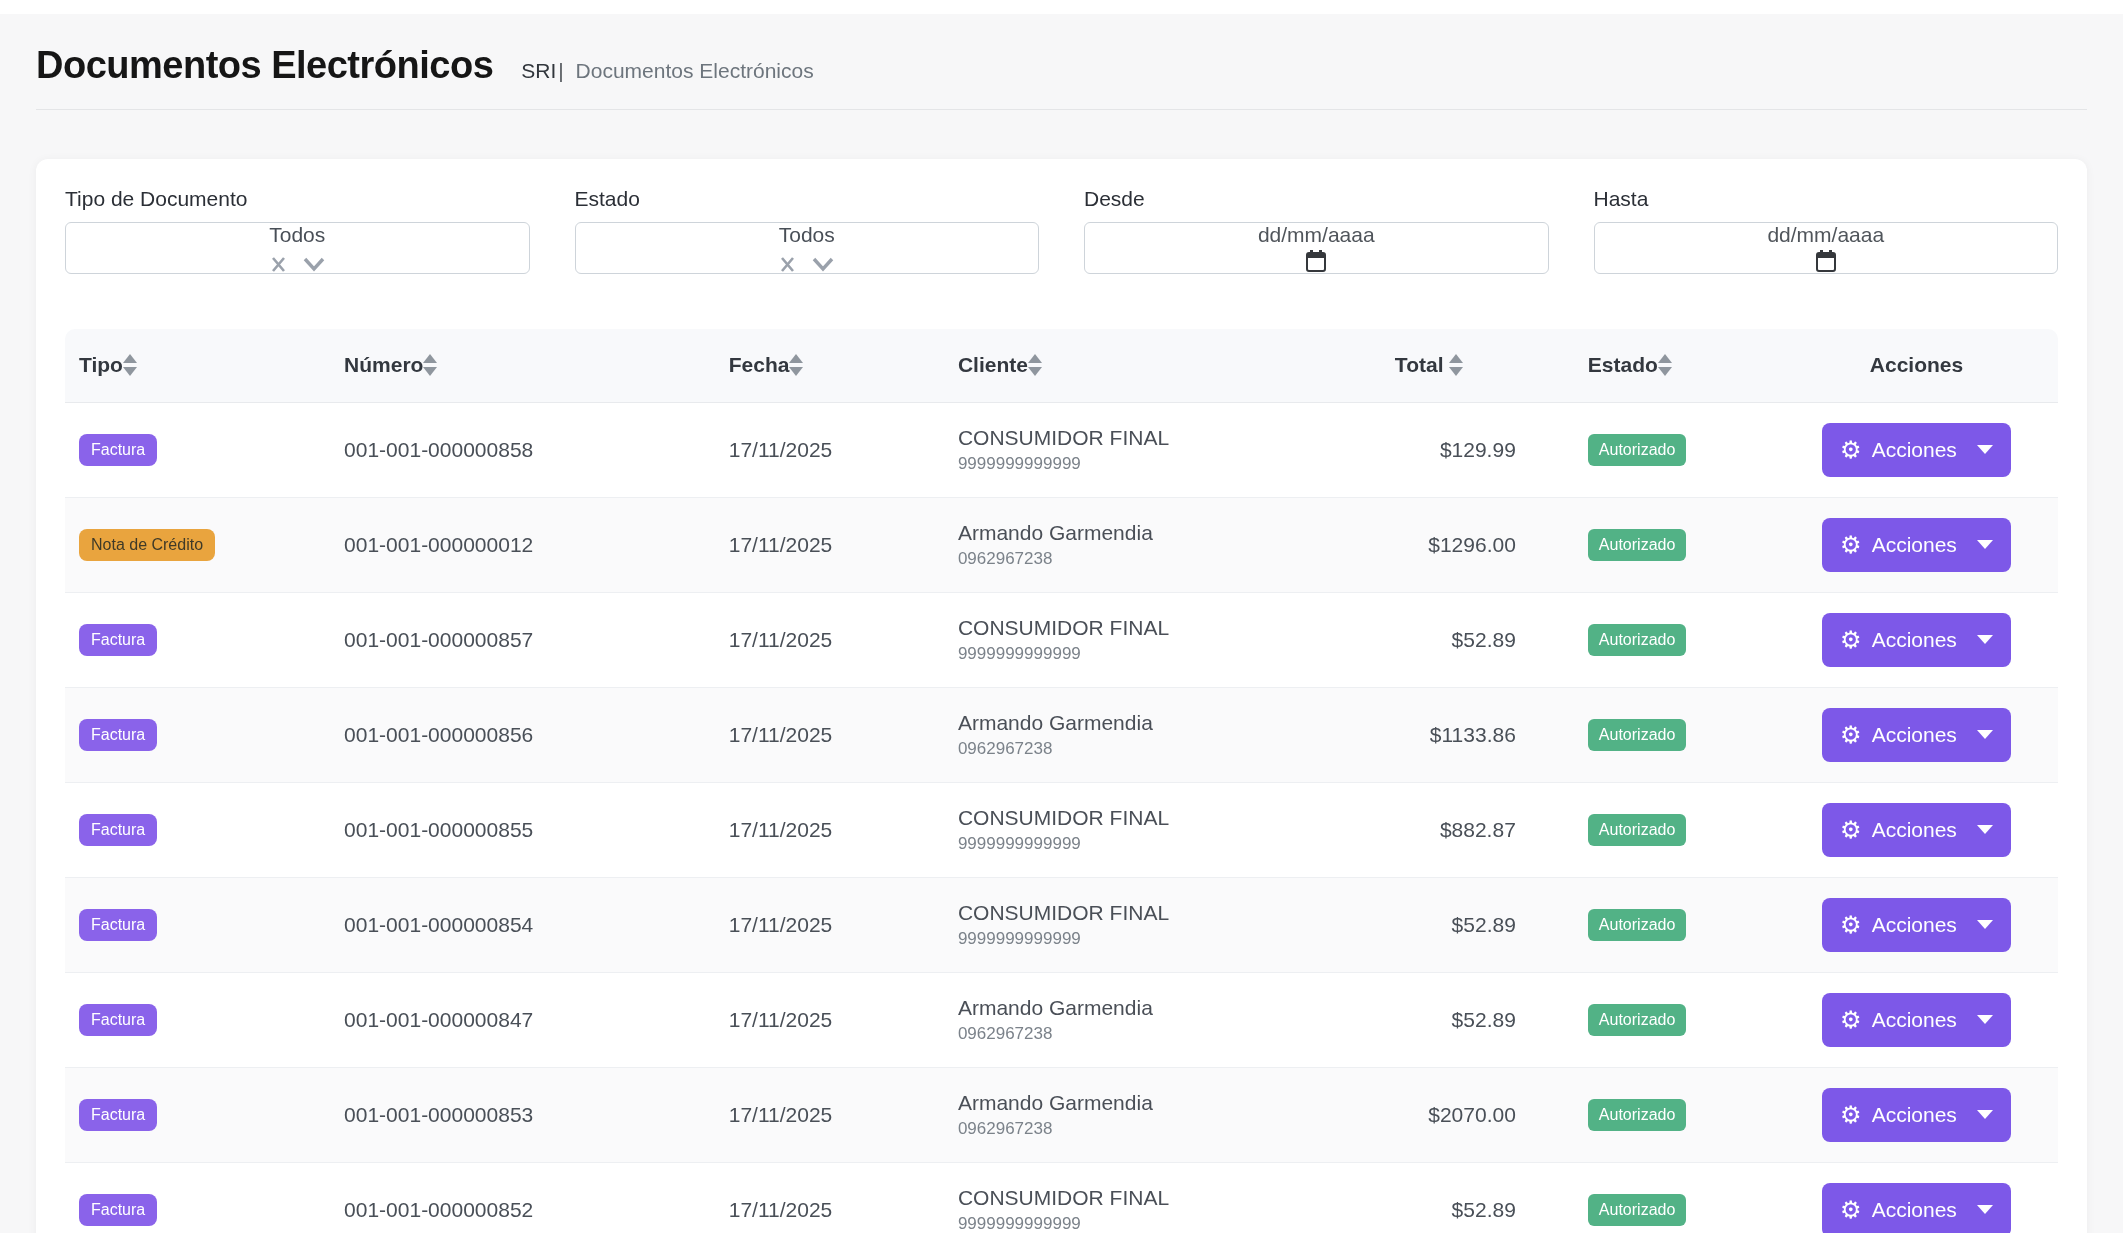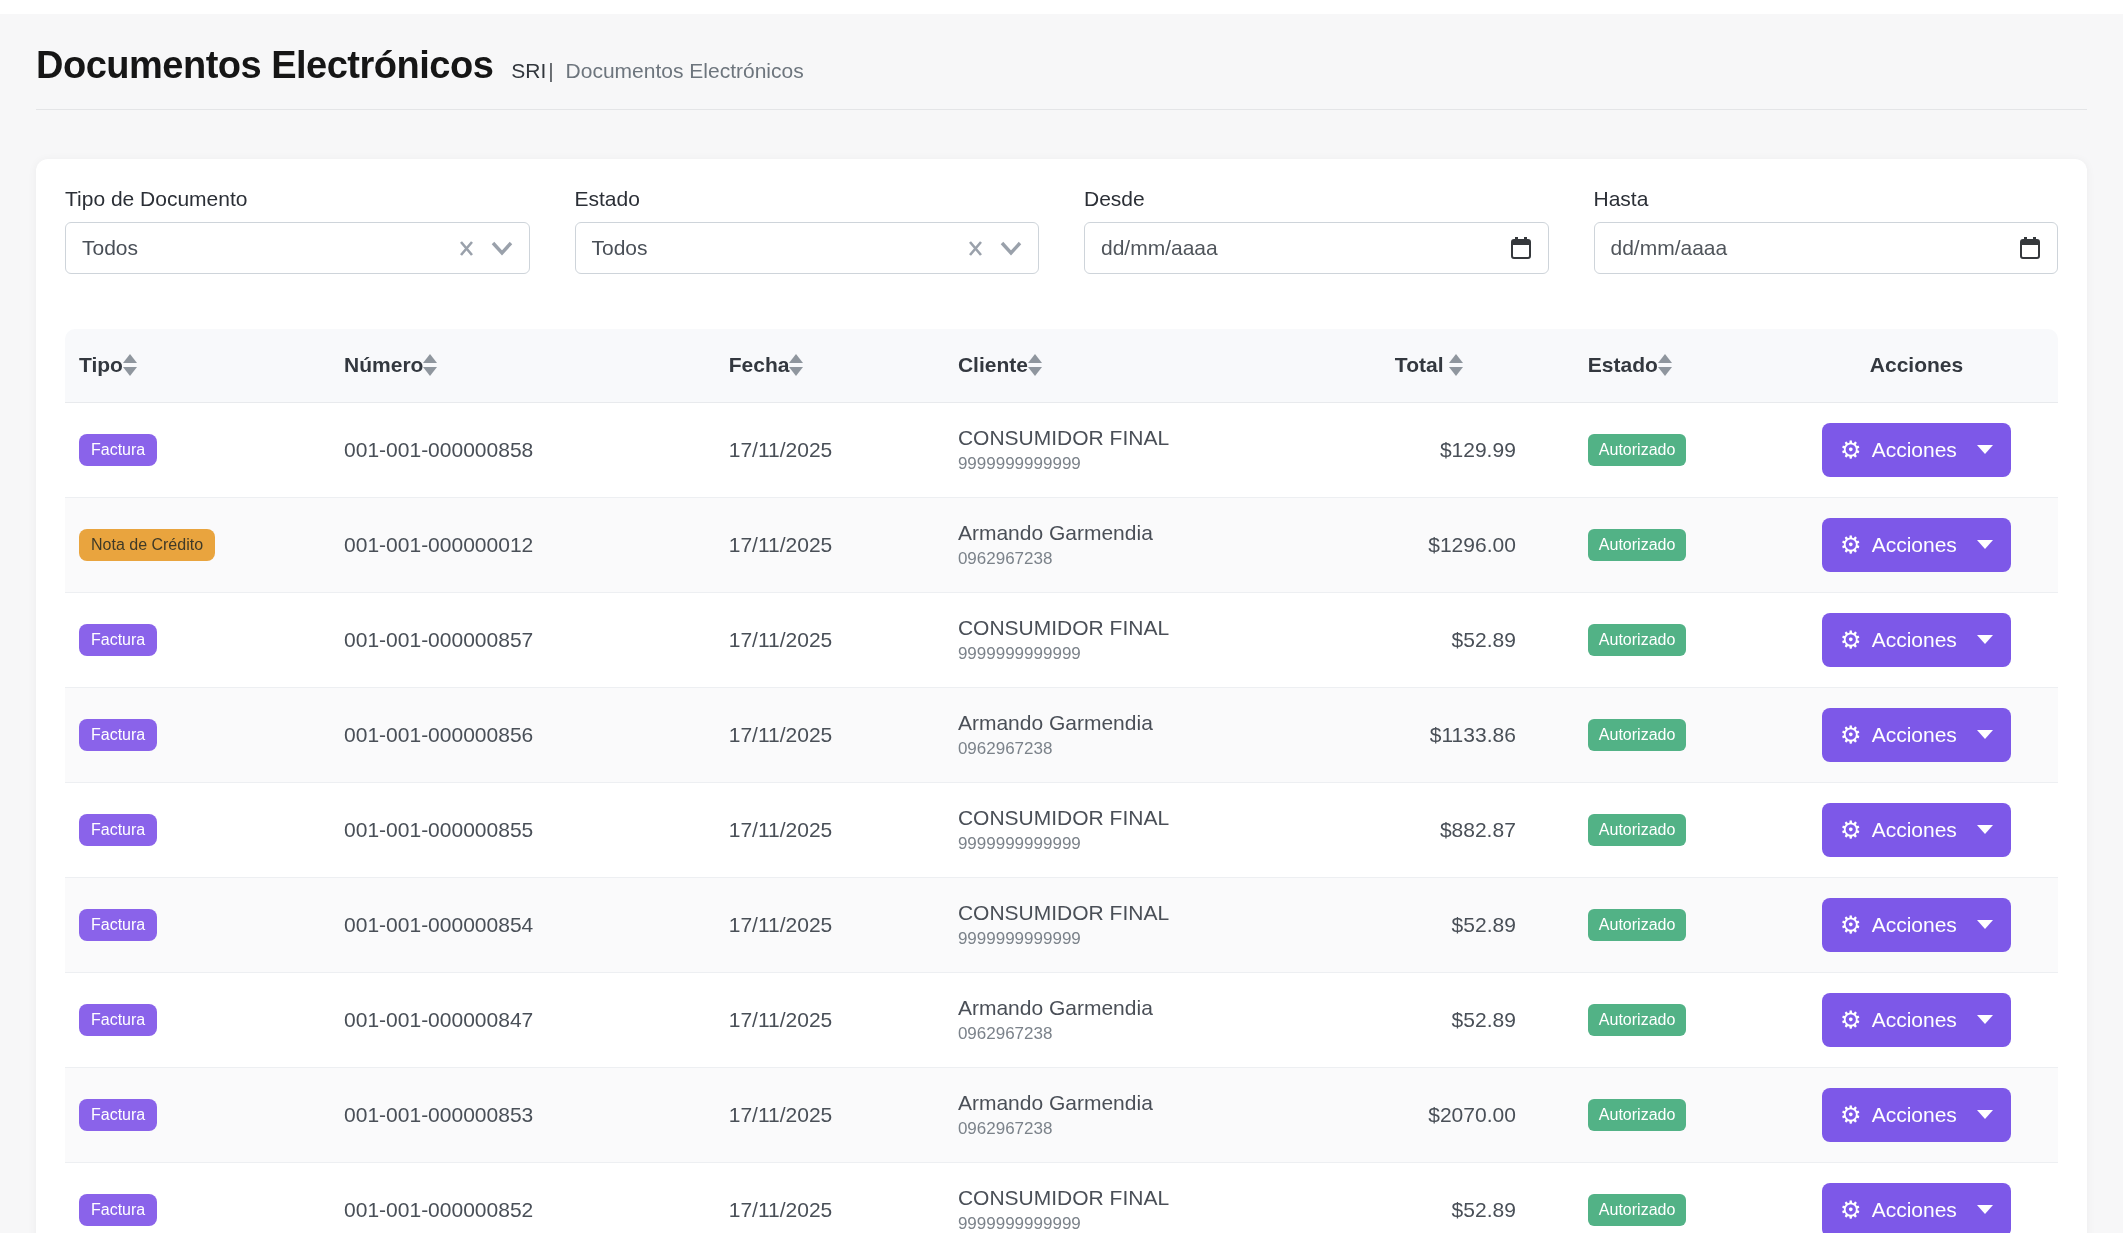--- a/index.html
+++ b/index.html
@@ -7,21 +7,21 @@
   body {
     font-family: "Liberation Sans", sans-serif;
     background: #f7f7f8;
     color: #494f57;
   }
   
   .topbar { height: 14px; background: #ffffff; width: 100%; }
 
   
   .page-header { padding: 30px 36px 0 36px; }
-  .title-row { display: flex; align-items: baseline; gap: 18px; }
+  .title-row { display: flex; align-items: baseline; gap: 28px; }
   .page-title { font-size: 38px; font-weight: 600; color: #161616; letter-spacing: -0.5px; }
   .crumb { font-size: 21px; color: #31363c; }
   .crumb-sep { color: #55595e; margin: 0 6px 0 2px; font-weight: 300; }
   .crumb-page { font-size: 21px; color: #6d757d; }
   .header-divider { margin-top: 22px; border-bottom: 1px solid #e4e5e7; }
 
   
   .card {
     background: #ffffff;
     margin: 49px 36px 0 36px;
@@ -31,21 +31,21 @@
     height: 1100px;
   }
 
   
   .filters { display: flex; gap: 45px; }
   .filter-group { flex: 1 1 0; }
   .filter-label { display: block; font-size: 21px; color: #2b2f36; margin-bottom: 11px; }
   .control {
     height: 52px; border: 1px solid #ced4da; border-radius: 6px;
     background: #fff; display: flex; align-items: center;
-    padding: 0 16px; font-size: 21px; color: #494f57;
+    padding: 0 16px; font-size: 21px; color: #494f57; flex-direction: column;
   }
   .control .value { flex: 1 1 auto; }
   .select-icons { display: flex; align-items: center; gap: 16px; }
   .icon-x, .icon-chevron { display: inline-flex; }
   .date-control .value { color: #50555b; }
   .icon-calendar { display: inline-flex; }
 
   
   .table-wrap { margin-top: 55px; }
   table { width: 100%; border-collapse: collapse; table-layout: fixed; }

